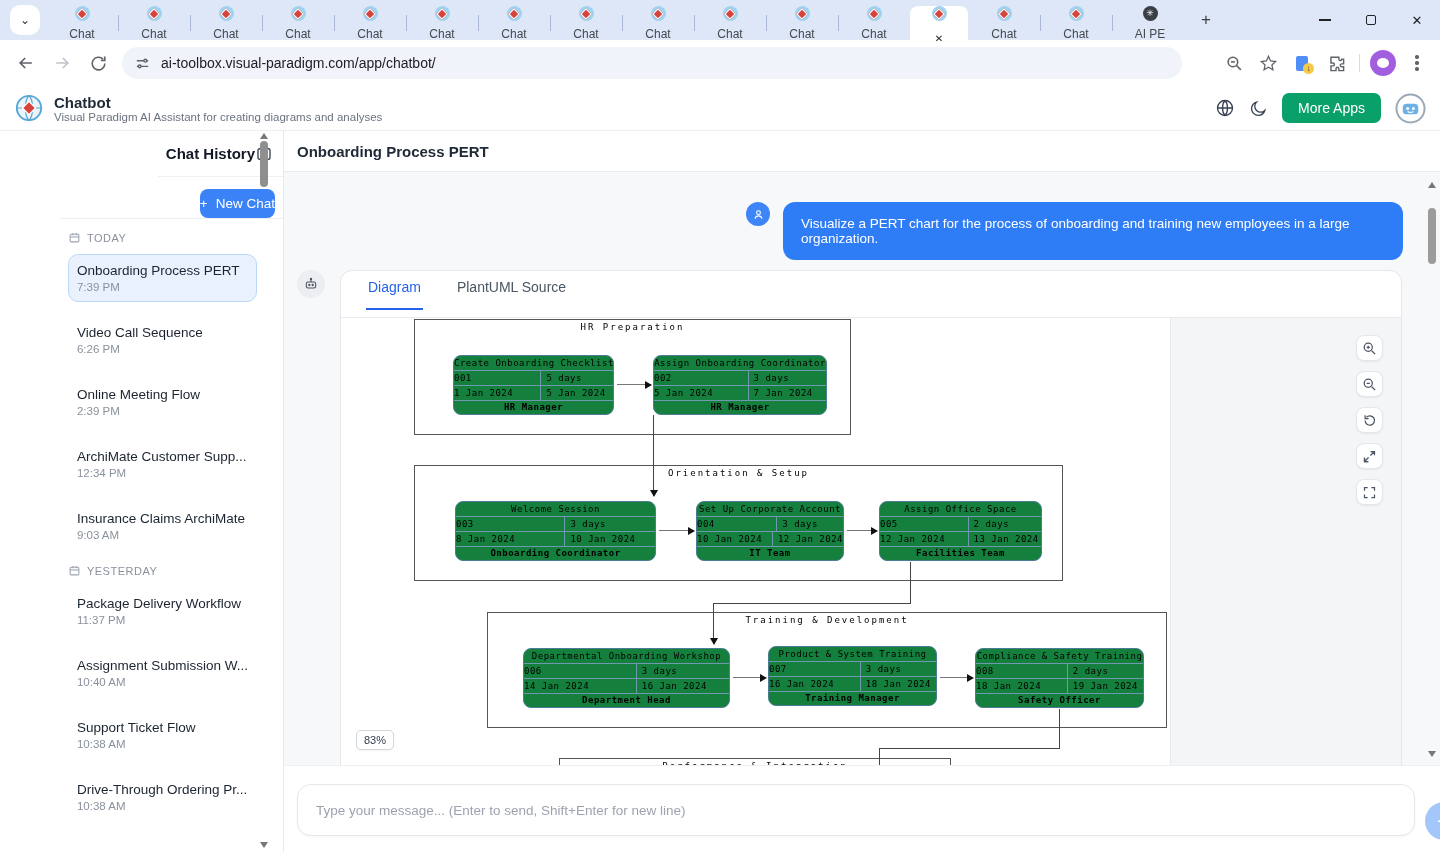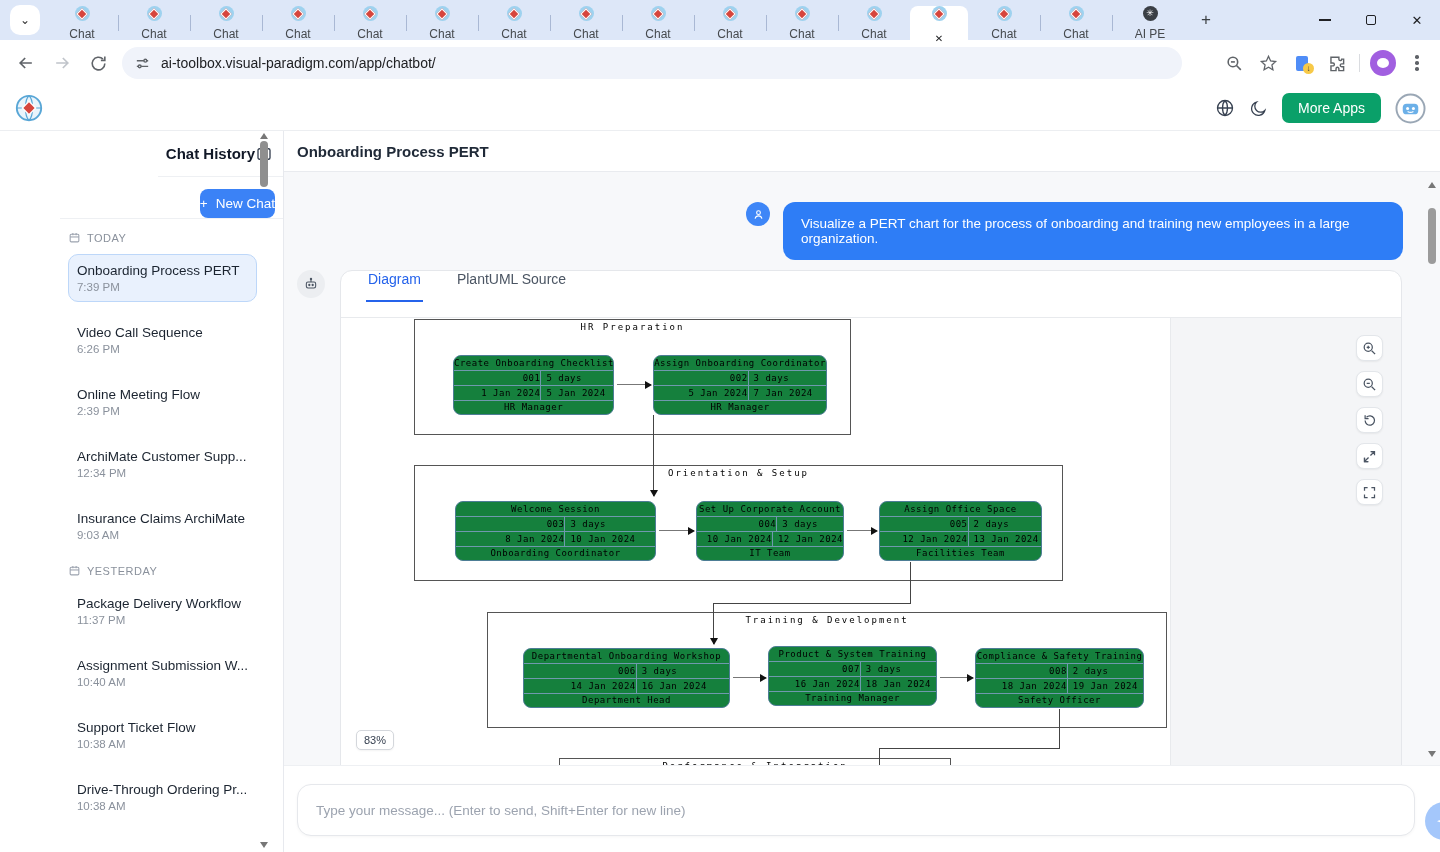--- a/index.html
+++ b/index.html
@@ -72,39 +72,39 @@
 
   .main{flex:1;display:flex;flex-direction:column;min-width:0;background:#f7f8fa;}
   .convtitle{height:41px;background:#fff;border-bottom:1px solid #e9ebef;display:flex;align-items:center;padding-left:13px;font-size:15px;font-weight:600;color:#1f2937;flex:0 0 auto;}
   .chatarea{flex:1;position:relative;overflow:hidden;}
   .userrow{position:absolute;left:462px;top:30px;right:37px;display:flex;gap:13px;}
   .uavatar{width:24px;height:24px;border-radius:50%;background:#3e86f7;flex:0 0 auto;display:flex;align-items:center;justify-content:center;}
   .bubble{background:#2e7df6;color:#fff;font-size:13.5px;border-radius:12px;padding:14px 18px;flex:1;}
   .airow{position:absolute;left:13px;top:98px;display:flex;gap:15px;}
   .bot-avatar{width:28px;height:28px;border-radius:50%;background:#eceef1;display:flex;align-items:center;justify-content:center;color:#4b5563;flex:0 0 auto;}
   .card{width:1062px;background:#fff;border:1px solid #e5e7eb;border-radius:12px;height:640px;overflow:hidden;}
-  .card-tabs{height:47px;border-bottom:1px solid #e8eaed;display:flex;align-items:flex-start;padding-left:25px;gap:32px;}
+  .card-tabs{height:47px;border-bottom:1px solid #e8eaed;display:flex;align-items:center;padding-left:25px;gap:32px;}
   .ctab{font-size:14px;color:#4b5563;padding:0 2px 13px 2px;border-bottom:2px solid transparent;}
   .ctab.active{color:#2563eb;border-bottom-color:#2563eb;}
   .card-body{display:flex;height:480px;position:relative;}
   .canvas{width:830px;height:470px;background:#fff;border-right:1px solid #e8eaed;position:relative;overflow:hidden;flex:0 0 auto;}
   .sidepanel{flex:1;background:#f4f5f7;position:relative;}
   .controls{position:absolute;right:18px;top:17px;display:flex;flex-direction:column;gap:10px;}
   .ctrl{width:27px;height:26px;background:#fff;border:1px solid #e3e6ea;border-radius:8px;box-shadow:0 1px 2px rgba(0,0,0,.06);display:flex;align-items:center;justify-content:center;color:#4b5563;}
   .zoombadge{position:absolute;left:15px;top:412px;background:#fff;border:1px solid #d4d7dc;border-radius:5px;font-size:11px;color:#374151;padding:3px 7px;box-shadow:0 1px 2px rgba(0,0,0,.05);}
 
   
   .pgroup{position:absolute;border:1px solid #555;background:#fff;}
   .pglabel{position:absolute;left:0;right:0;top:2px;text-align:center;font-family:"DejaVu Sans Mono",monospace;font-size:9px;letter-spacing:2px;color:#000;white-space:nowrap;}
   .ptask{position:absolute;height:60px;background:#15803d;border:1.5px solid #4d7d95;border-radius:8px;font-family:"DejaVu Sans Mono",monospace;font-size:9px;color:#000;overflow:hidden;}
   .pt-title{height:14px;line-height:14px;text-align:center;letter-spacing:.5px;white-space:nowrap;}
   .pt-row{height:15px;border-top:1px solid #6f99ae;display:flex;}
-  .pc1{width:55%;border-right:1px solid #6f99ae;text-align:right;line-height:14px;letter-spacing:.5px;white-space:nowrap;}
+  .pc1{width:55%;border-right:1px solid #6f99ae;text-align:left;line-height:14px;letter-spacing:.5px;white-space:nowrap;}
   .pc2{flex:1;line-height:14px;padding-left:5px;letter-spacing:.5px;white-space:nowrap;}
-  .pt-owner{height:28px;border-top:1px solid #6f99ae;line-height:13px;text-align:center;letter-spacing:.5px;white-space:nowrap;}
+  .pt-owner{height:28px;border-top:1px solid #6f99ae;line-height:13px;text-align:center;letter-spacing:.5px;white-space:nowrap;font-weight:bold;}
   .harrow{position:absolute;height:1px;background:#777;}
   .harrow::after{content:"";position:absolute;right:-1px;top:-3.5px;border-left:7px solid #111;border-top:4px solid transparent;border-bottom:4px solid transparent;}
   .vline{position:absolute;width:1px;background:#444;}
   .vline.arr::after{content:"";position:absolute;bottom:-1px;left:-3.5px;border-top:7px solid #111;border-left:4px solid transparent;border-right:4px solid transparent;}
   .hline{position:absolute;height:1px;background:#444;}
 
   
   .chat-scroll{position:absolute;right:3px;top:10px;bottom:8px;width:10px;}
   .chat-thumb{position:absolute;left:1px;top:26px;width:8px;height:56px;border-radius:4px;background:#9b9b9b;}
 
@@ -292,20 +292,24 @@
       </div>
     </div>
   </div>
 
   <div class="appheader">
     <svg viewBox="0 0 32 32" width="30" height="30">
       <circle cx="16" cy="16" r="13" fill="#eaf4fb" stroke="#58a6d6" stroke-width="2"></circle>
       <path d="M3 16h26M16 3c-5 4-5 22 0 26M16 3c5 4 5 22 0 26" stroke="#58a6d6" fill="none" stroke-width="1.3"></path>
       <rect x="11" y="11" width="10" height="10" fill="#d6453d" stroke="#fff" stroke-width="1.5" transform="rotate(45 16 16)"></rect>
     </svg>
+    <div class="apptitles">
+      <div class="apptitle">Chatbot</div>
+      <div class="appsub">Visual Paradigm AI Assistant for creating diagrams and analyses</div>
+    </div>
     <div class="hdr-right">
       <div class="hdr-ic">
         <svg width="20" height="20" viewBox="0 0 24 24" fill="none" stroke="#374151" stroke-width="1.6">
             <circle cx="12" cy="12" r="9"></circle>
             <path d="M3 12h18M12 3c-4 4-4 14 0 18M12 3c4 4 4 14 0 18"></path>
           </svg>
       </div>
       <div class="hdr-ic">
         <svg width="19" height="19" viewBox="0 0 24 24" fill="none" stroke="#374151" stroke-width="1.6">
             <path d="M20 14.5A8.5 8.5 0 1 1 9.5 4a7 7 0 0 0 10.5 10.5z"></path>

